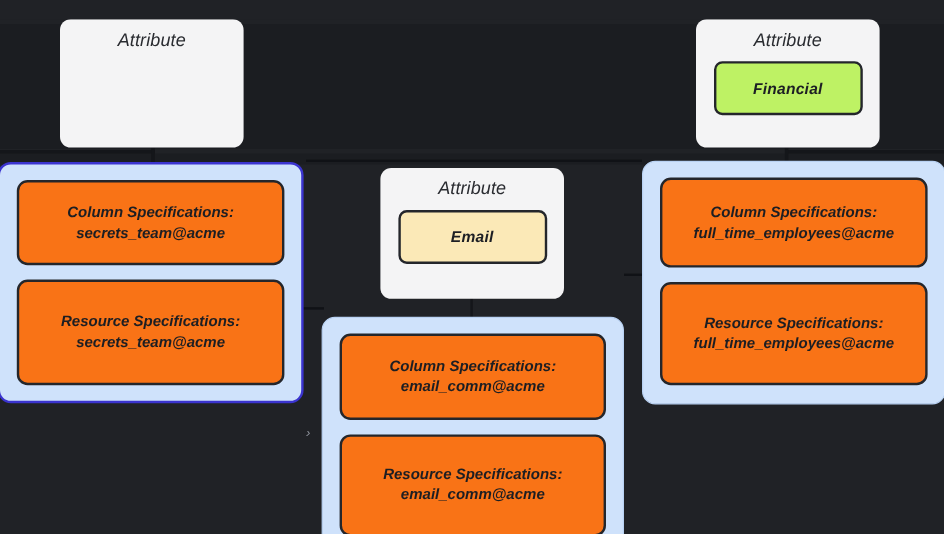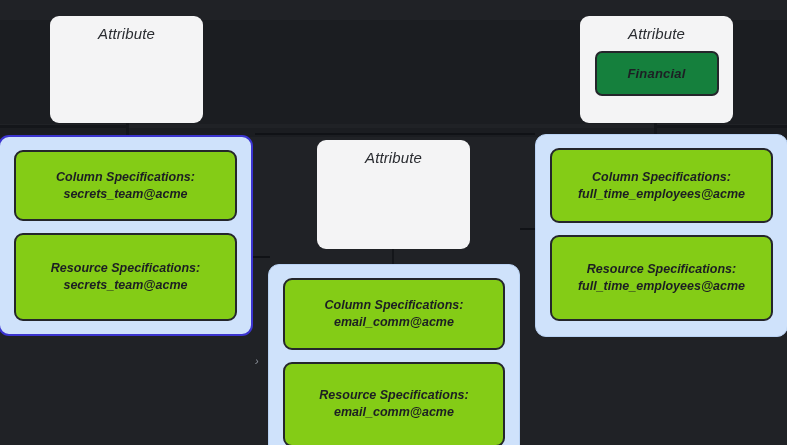--- a/index.html
+++ b/index.html
@@ -82,21 +82,21 @@
   .group.selected {
     border: 2px solid #3b34cf;
   }
   .group.plain {
     border: 1px solid #b9d2f3;
   }
 
   .spec-card {
     width: 100%;
     box-sizing: border-box;
-    background: #84cc16;
+    background: #f97316;
     border: 2px solid #24262b;
     border-radius: 9px;
     display: flex;
     flex-direction: column;
     align-items: center;
     justify-content: center;
     text-align: center;
     font-size: 12.5px;
     font-weight: 700;
     color: #1c1e23;
@@ -141,25 +141,26 @@
   <div class="edge edge-light" style="left:255px; top:117px; width:280px; height:2px;"></div>
   <div class="edge edge-light" style="left:520px; top:212px; width:18px; height:2px;"></div>
   <div class="edge edge-light" style="left:250px; top:240px; width:20px; height:2px;"></div>
 
   <div class="attr-card" style="left:50px; top:0px; width:153px; height:107px;">
     <div class="attr-title">Attribute</div>
   </div>
 
   <div class="attr-card" style="left:317px; top:124px; width:153px; height:109px;">
     <div class="attr-title">Attribute</div>
+    <div class="attr-badge" style="background:#fbe9b7;">Email</div>
   </div>
 
   <div class="attr-card" style="left:580px; top:0px; width:153px; height:107px;">
     <div class="attr-title">Attribute</div>
-    <div class="attr-badge" style="background:#15803d;">Financial</div>
+    <div class="attr-badge" style="background:#bef264;">Financial</div>
   </div>
 
   <div class="group selected" style="left:-2px; top:119px; width:255px; height:201px;">
     <div class="spec-card" style="height:71px;">
       <span class="spec-line">Column Specifications:</span>
       <span class="spec-line">secrets_team@acme</span>
     </div>
     <div class="spec-card" style="height:88px;">
       <span class="spec-line">Resource Specifications:</span>
       <span class="spec-line">secrets_team@acme</span>

